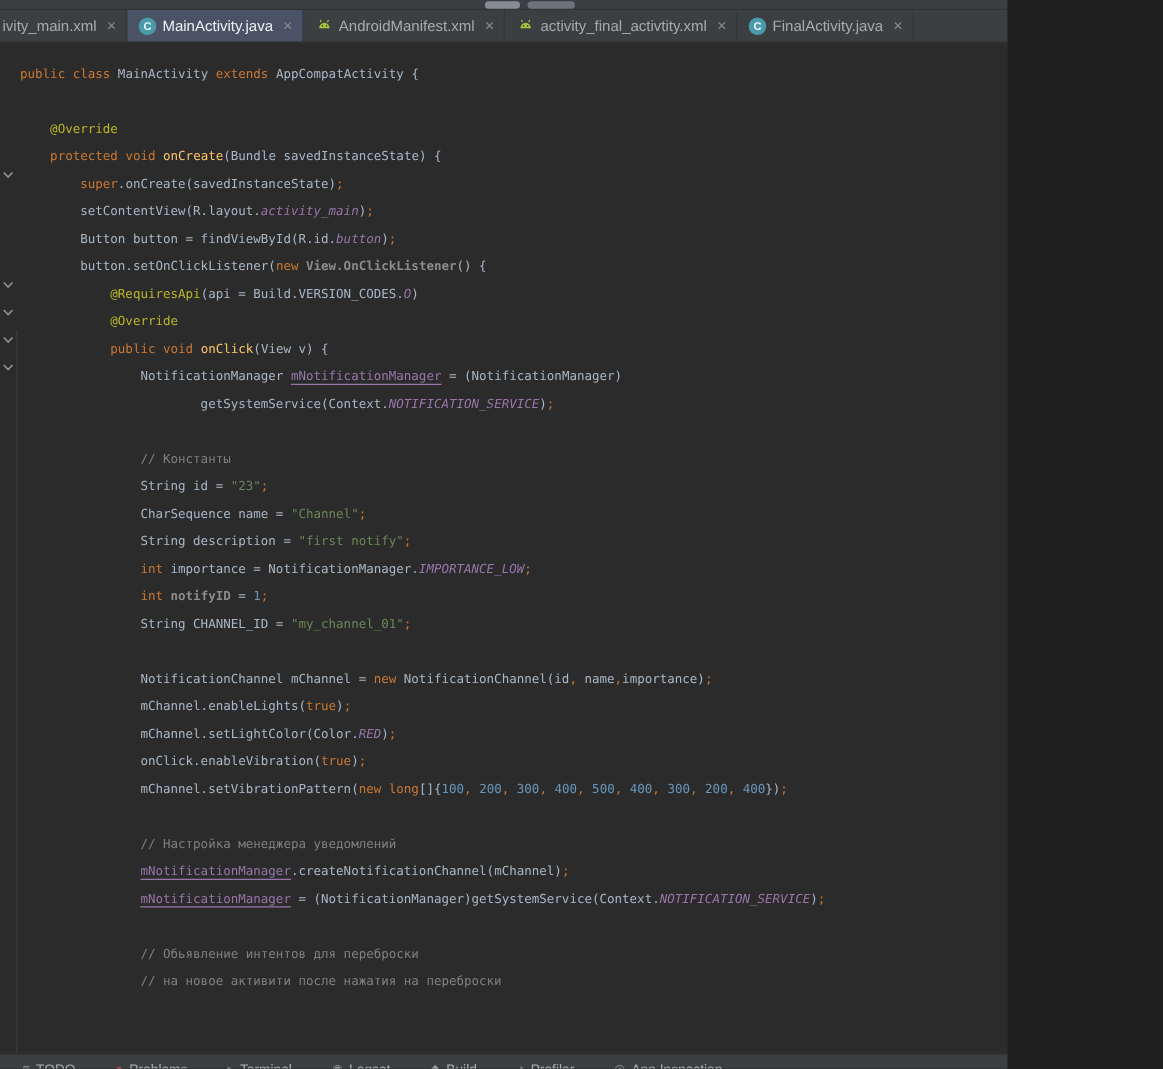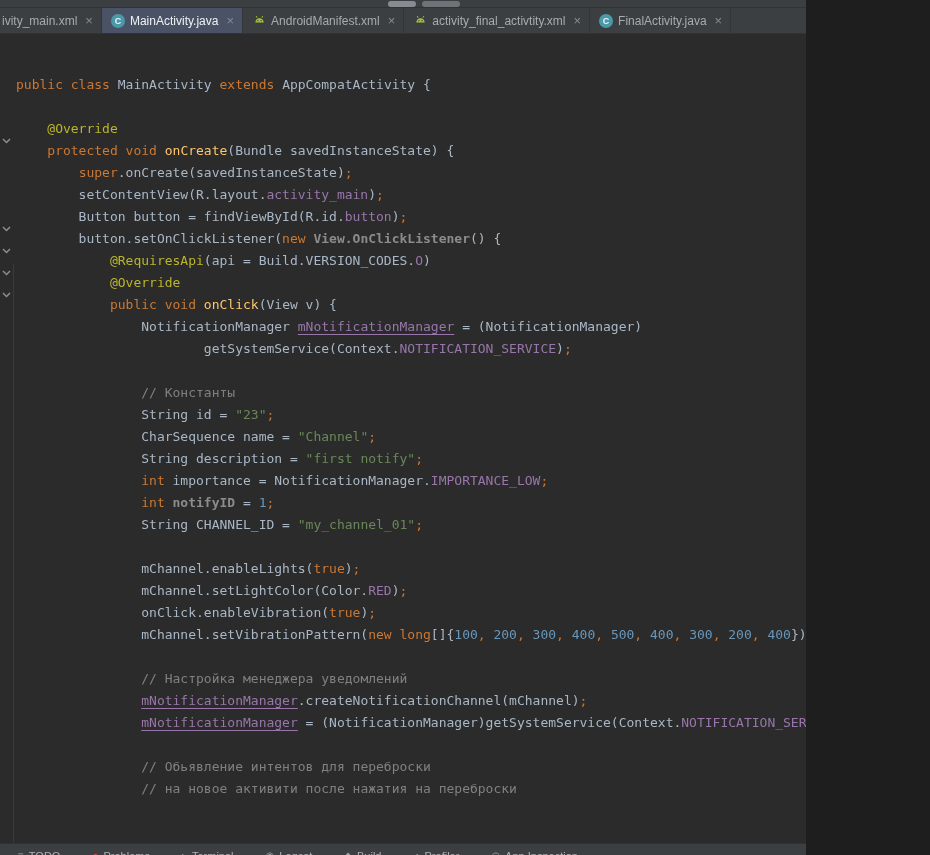--- a/index.html
+++ b/index.html
@@ -20,30 +20,30 @@
   .tab.clipped { padding-left:2px; }
   .tab-close { color:#868b90; font-size:13px; line-height:1; margin-left:3px; }
   .tab-icon { width:14px; height:14px; display:inline-flex; align-items:center; justify-content:center; flex:none; }
   .icon-class { background:#4b9aa9; border-radius:50%; color:#eaf6f8; font-size:9px; font-weight:bold; }
   
   .editor { position:absolute; top:34px; left:0; width:930px; height:821px; background:#2b2b2b; overflow:hidden; }
   .guide { position:absolute; top:0; bottom:0; left:818px; width:1px; background:#3a3d3f; }
   .fold-range { position:absolute; left:13px; top:230px; bottom:8px; width:1px; background:#383c3e; }
   .gutter { position:absolute; top:0; left:0; bottom:0; width:15px; }
   .fold { position:absolute; left:2px; width:9px; height:6px; cursor:pointer; }
-  .code { position:absolute; top:0; left:0; padding:40px 0 0 16px;
-          font-family:"DejaVu Sans Mono","Liberation Mono",monospace; font-size:13px; line-height:22px; }
+  .code { position:absolute; top:0; left:0; padding:15px 0 0 16px;
+          font-family:"DejaVu Sans Mono","Liberation Mono",monospace; font-size:10px; line-height:22px; }
   .code-line { height:22px; white-space:pre; }
   .tk-kw  { color:#cc7832; }
   .tk-t   { color:#a9b7c6; }
   .tk-str { color:#6a8759; }
   .tk-num { color:#6897bb; }
   .tk-com { color:#808080; }
   .tk-ann { color:#bbb529; }
-  .tk-sf  { color:#9876aa; }
+  .tk-sf  { color:#9876aa; font-style:italic; }
   .tk-var { color:#9876aa; text-decoration:underline; text-underline-offset:3px; }
   .tk-mth { color:#ffc66b; }
   .tk-dim { color:#8c8c8c;font-weight:bold; }
   .tk-p   { color:#cc7832; }
   
   .status-bar { position:absolute; top:843px; left:0; right:0; height:24px; background:#3c3f41;
                 border-top:1px solid #323232; display:flex; align-items:center; gap:32px;
                 padding-left:18px; z-index:6; }
   .sb-item { display:flex; align-items:center; gap:5px; font-size:11px; color:#afb1b3; cursor:pointer; white-space:nowrap; }
   .sb-icon { font-size:10px; line-height:1; }
@@ -120,20 +120,21 @@
         <div class="code-line"><span class="tk-t">                        getSystemService(Context.</span><span class="tk-sf">NOTIFICATION_SERVICE</span><span class="tk-t">)</span><span class="tk-p">;</span></div>
         <div class="code-line">&nbsp;</div>
         <div class="code-line"><span class="tk-t">                </span><span class="tk-com">// Константы</span></div>
         <div class="code-line"><span class="tk-t">                String id = </span><span class="tk-str">"23"</span><span class="tk-p">;</span></div>
         <div class="code-line"><span class="tk-t">                CharSequence name = </span><span class="tk-str">"Channel"</span><span class="tk-p">;</span></div>
         <div class="code-line"><span class="tk-t">                String description = </span><span class="tk-str">"first notify"</span><span class="tk-p">;</span></div>
         <div class="code-line"><span class="tk-t">                </span><span class="tk-kw">int</span><span class="tk-t"> importance = NotificationManager.</span><span class="tk-sf">IMPORTANCE_LOW</span><span class="tk-p">;</span></div>
         <div class="code-line"><span class="tk-t">                </span><span class="tk-kw">int</span><span class="tk-t"> </span><span class="tk-dim">notifyID</span><span class="tk-t"> = </span><span class="tk-num">1</span><span class="tk-p">;</span></div>
         <div class="code-line"><span class="tk-t">                String CHANNEL_ID = </span><span class="tk-str">"my_channel_01"</span><span class="tk-p">;</span></div>
         <div class="code-line">&nbsp;</div>
+        <div class="code-line"><span class="tk-t">                NotificationChannel mChannel = </span><span class="tk-kw">new</span><span class="tk-t"> NotificationChannel(id</span><span class="tk-p">,</span><span class="tk-t"> name</span><span class="tk-p">,</span><span class="tk-t">importance)</span><span class="tk-p">;</span></div>
         <div class="code-line"><span class="tk-t">                mChannel.enableLights(</span><span class="tk-kw">true</span><span class="tk-t">)</span><span class="tk-p">;</span></div>
         <div class="code-line"><span class="tk-t">                mChannel.setLightColor(Color.</span><span class="tk-sf">RED</span><span class="tk-t">)</span><span class="tk-p">;</span></div>
         <div class="code-line"><span class="tk-t">                onClick.enableVibration(</span><span class="tk-kw">true</span><span class="tk-t">)</span><span class="tk-p">;</span></div>
         <div class="code-line"><span class="tk-t">                mChannel.setVibrationPattern(</span><span class="tk-kw">new</span><span class="tk-t"> </span><span class="tk-kw">long</span><span class="tk-t">[]{</span><span class="tk-num">100</span><span class="tk-p">,</span><span class="tk-t"> </span><span class="tk-num">200</span><span class="tk-p">,</span><span class="tk-t"> </span><span class="tk-num">300</span><span class="tk-p">,</span><span class="tk-t"> </span><span class="tk-num">400</span><span class="tk-p">,</span><span class="tk-t"> </span><span class="tk-num">500</span><span class="tk-p">,</span><span class="tk-t"> </span><span class="tk-num">400</span><span class="tk-p">,</span><span class="tk-t"> </span><span class="tk-num">300</span><span class="tk-p">,</span><span class="tk-t"> </span><span class="tk-num">200</span><span class="tk-p">,</span><span class="tk-t"> </span><span class="tk-num">400</span><span class="tk-t">})</span><span class="tk-p">;</span></div>
         <div class="code-line">&nbsp;</div>
         <div class="code-line"><span class="tk-t">                </span><span class="tk-com">// Настройка менеджера уведомлений</span></div>
         <div class="code-line"><span class="tk-t">                </span><span class="tk-var">mNotificationManager</span><span class="tk-t">.createNotificationChannel(mChannel)</span><span class="tk-p">;</span></div>
         <div class="code-line"><span class="tk-t">                </span><span class="tk-var">mNotificationManager</span><span class="tk-t"> = (NotificationManager)getSystemService(Context.</span><span class="tk-sf">NOTIFICATION_SERVICE</span><span class="tk-t">)</span><span class="tk-p">;</span></div>
         <div class="code-line">&nbsp;</div>
         <div class="code-line"><span class="tk-t">                </span><span class="tk-com">// Обьявление интентов для переброски</span></div>

